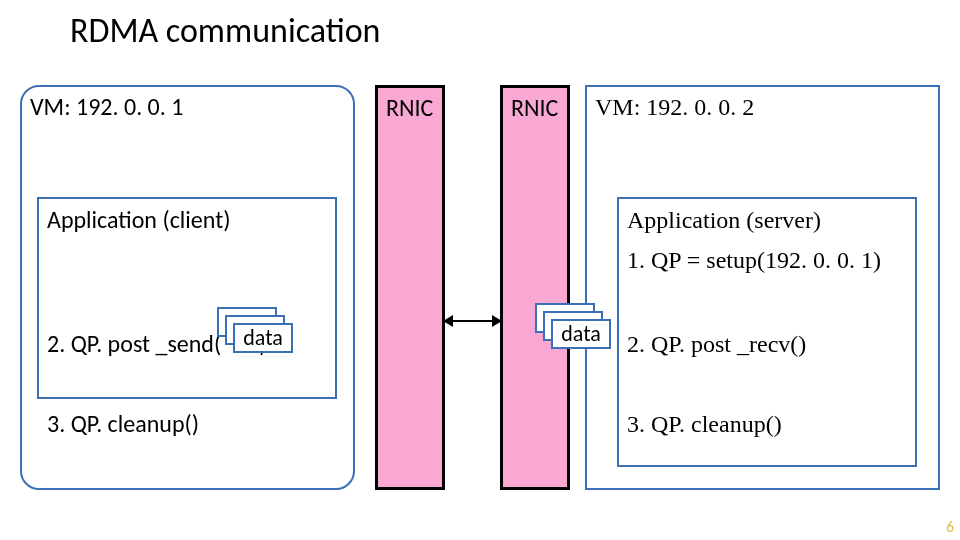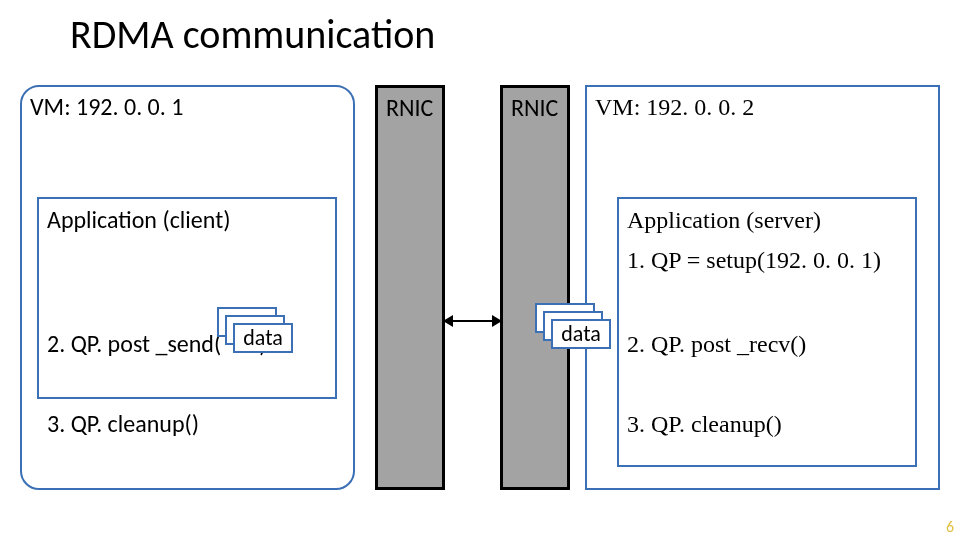--- a/index.html
+++ b/index.html
@@ -9,34 +9,34 @@
     height: 540px;
     background: #fff;
     font-family: "Calibri", "Segoe UI", Arial, sans-serif;
     color: #000;
     overflow: hidden;
   }
   .title {
     position: absolute;
     left: 70px;
     top: 10px;
-    font-size: 40px;
+    font-size: 34px;
     font-weight: 400;
   }
   
   .box {
     position: absolute;
     border: 2px solid #3b6fb6;
     background: #fff;
     box-sizing: border-box;
   }
   .black-box {
     position: absolute;
     border: 3px solid #000;
-    background: #a3a3a3;
+    background: #f9a8d4;
     box-sizing: border-box;
   }
   .label {
     position: absolute;
     font-size: 24px;
     line-height: 1.2;
   }
   .inner-label {
     font-size: 24px;
     line-height: 1.25;

